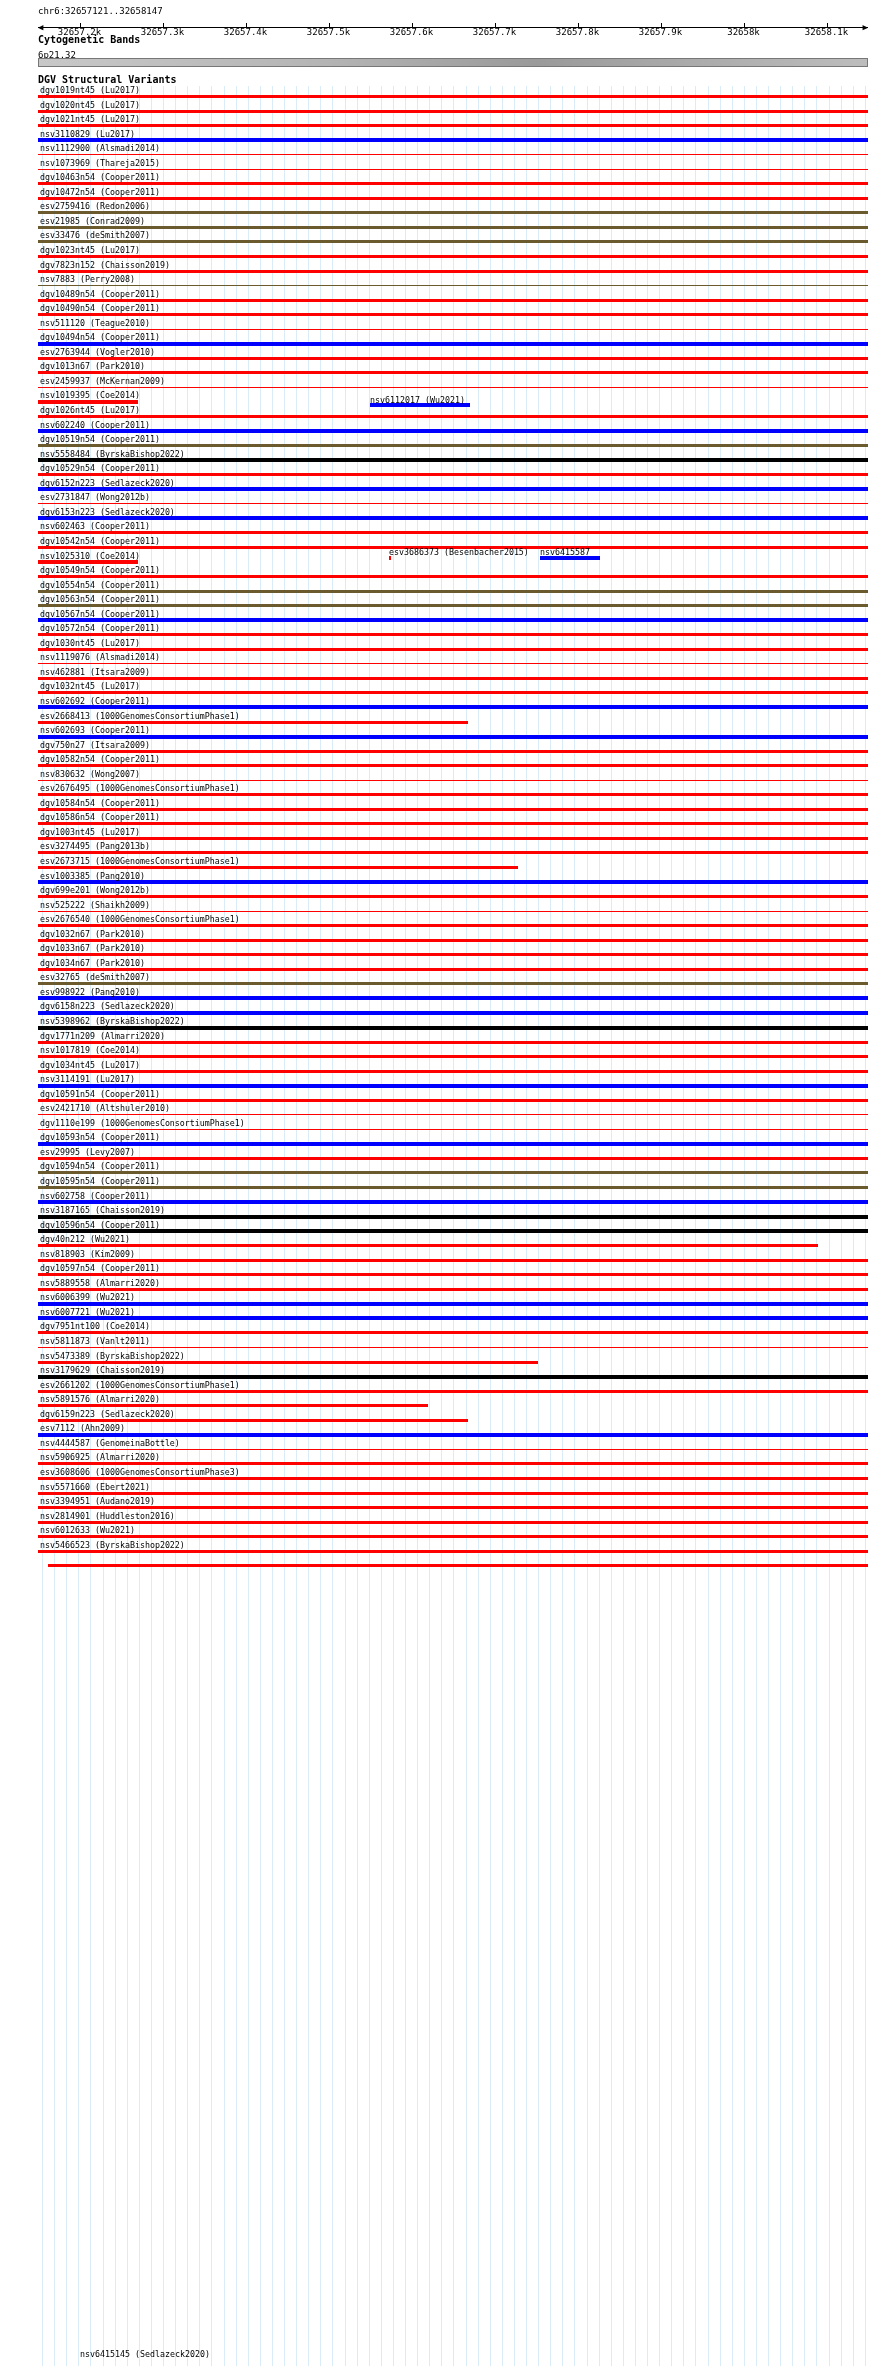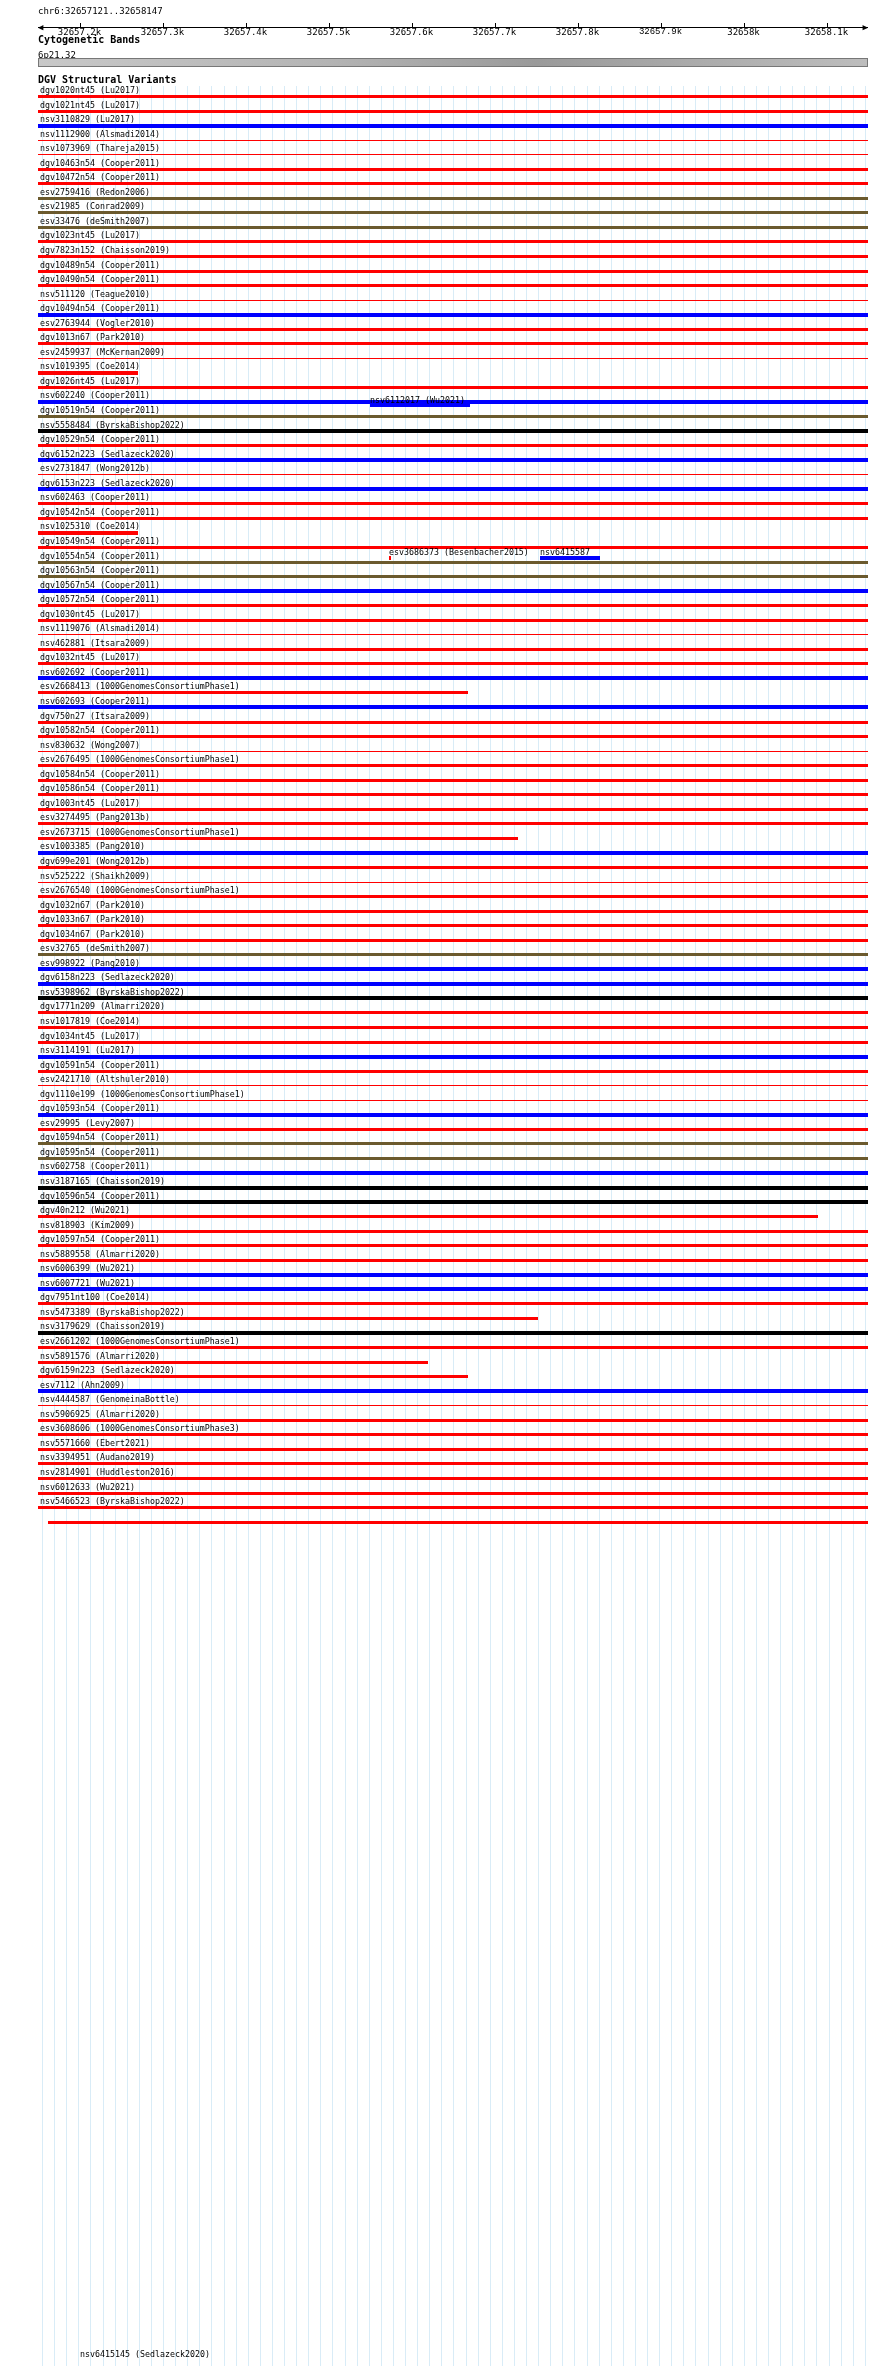--- a/index.html
+++ b/index.html
@@ -61,21 +61,21 @@
       <div class="tick" style="left: 788.5px;"></div>
     </div>
   <div class="rlabels" id="rlabels">
       <span style="left: 41.5px;">32657.2k</span>
       <span style="left: 124.5px;">32657.3k</span>
       <span style="left: 207.5px;">32657.4k</span>
       <span style="left: 290.5px;">32657.5k</span>
       <span style="left: 373.5px;">32657.6k</span>
       <span style="left: 456.5px;">32657.7k</span>
       <span style="left: 539.5px;">32657.8k</span>
-      <span style="left: 622.5px; font-family: Liberation Mono, monospace;">32657.9k</span>
+      <span style="left: 622.5px;">32657.9k</span>
       <span style="left: 705.5px;">32658k</span>
       <span style="left: 788.5px;">32658.1k</span>
     </div>
 
   <div class="sect" style="top:34px">Cytogenetic Bands</div>
   <div class="bandlabel" style="top:50px;left:38px;top:50px">6p21.32</div>
   <div class="cytoband-wrap">
     <div class="cytoband"></div>
   </div>
 
@@ -149,20 +149,24 @@
       <i style="left: 778.4px;"></i>
       <i style="left: 790.5px;"></i>
       <i style="left: 802.6px;"></i>
       <i style="left: 814.7px;"></i>
       <i style="left: 826.8px;"></i>
     </div>
 
   <div class="tracks" id="tracks">
       <div class="row">
         <div class="bar" style="left: 38px; width: 830px; background: rgb(255, 0, 0);"></div>
+        <div class="lbl">dgv1019nt45 (Lu2017)</div>
+      </div>
+      <div class="row">
+        <div class="bar" style="left: 38px; width: 830px; background: rgb(255, 0, 0);"></div>
         <div class="lbl">dgv1020nt45 (Lu2017)</div>
       </div>
       <div class="row">
         <div class="bar" style="left: 38px; width: 830px; background: rgb(255, 0, 0);"></div>
         <div class="lbl">dgv1021nt45 (Lu2017)</div>
       </div>
       <div class="row">
         <div class="bar thick" style="left: 38px; width: 830px; background: rgb(0, 0, 255);"></div>
         <div class="lbl">nsv3110829 (Lu2017)</div>
       </div>
@@ -194,20 +198,24 @@
         <div class="bar" style="left: 38px; width: 830px; background: rgb(107, 90, 46);"></div>
         <div class="lbl">esv33476 (deSmith2007)</div>
       </div>
       <div class="row">
         <div class="bar" style="left: 38px; width: 830px; background: rgb(255, 0, 0);"></div>
         <div class="lbl">dgv1023nt45 (Lu2017)</div>
       </div>
       <div class="row">
         <div class="bar" style="left: 38px; width: 830px; background: rgb(255, 0, 0);"></div>
         <div class="lbl">dgv7823n152 (Chaisson2019)</div>
+      </div>
+      <div class="row">
+        <div class="bar thin" style="left: 38px; width: 830px; background: rgb(107, 90, 46);"></div>
+        <div class="lbl">nsv7883 (Perry2008)</div>
       </div>
       <div class="row">
         <div class="bar" style="left: 38px; width: 830px; background: rgb(255, 0, 0);"></div>
         <div class="lbl">dgv10489n54 (Cooper2011)</div>
       </div>
       <div class="row">
         <div class="bar" style="left: 38px; width: 830px; background: rgb(255, 0, 0);"></div>
         <div class="lbl">dgv10490n54 (Cooper2011)</div>
       </div>
       <div class="row">
@@ -482,20 +490,24 @@
         <div class="bar thick" style="left: 38px; width: 830px; background: rgb(0, 0, 255);"></div>
         <div class="lbl">nsv6006399 (Wu2021)</div>
       </div>
       <div class="row">
         <div class="bar thick" style="left: 38px; width: 830px; background: rgb(0, 0, 255);"></div>
         <div class="lbl">nsv6007721 (Wu2021)</div>
       </div>
       <div class="row">
         <div class="bar" style="left: 38px; width: 830px; background: rgb(255, 0, 0);"></div>
         <div class="lbl">dgv7951nt100 (Coe2014)</div>
+      </div>
+      <div class="row">
+        <div class="bar thin" style="left: 38px; width: 830px; background: rgb(255, 0, 0);"></div>
+        <div class="lbl">nsv5811873 (Vanlt2011)</div>
       </div>
       <div class="row">
         <div class="bar" style="left: 38px; width: 500px; background: rgb(255, 0, 0);"></div>
         <div class="lbl">nsv5473389 (ByrskaBishop2022)</div>
       </div>
       <div class="row">
         <div class="bar thick" style="left: 38px; width: 830px; background: rgb(0, 0, 0);"></div>
         <div class="lbl">nsv3179629 (Chaisson2019)</div>
       </div>
       <div class="row">

